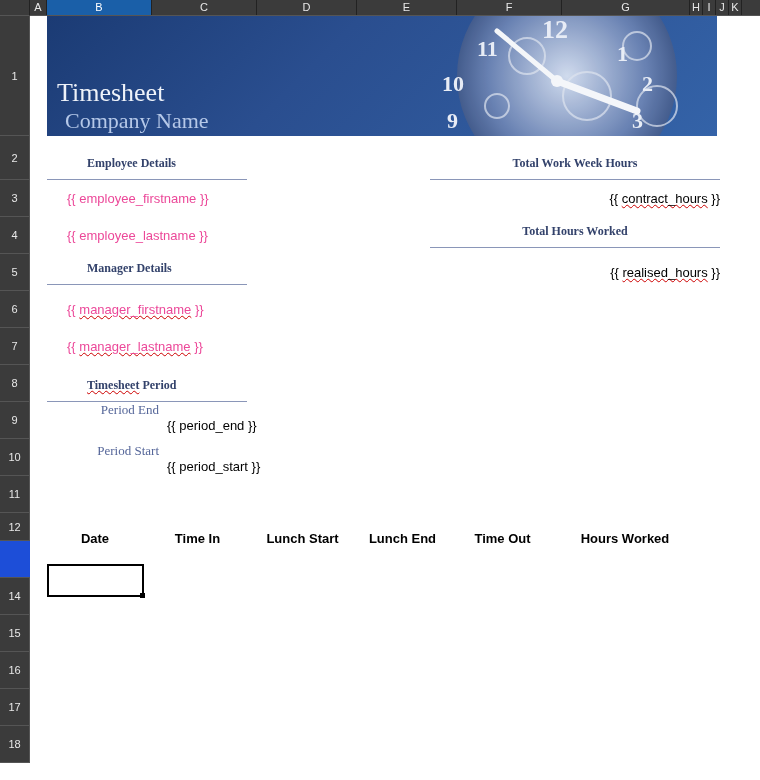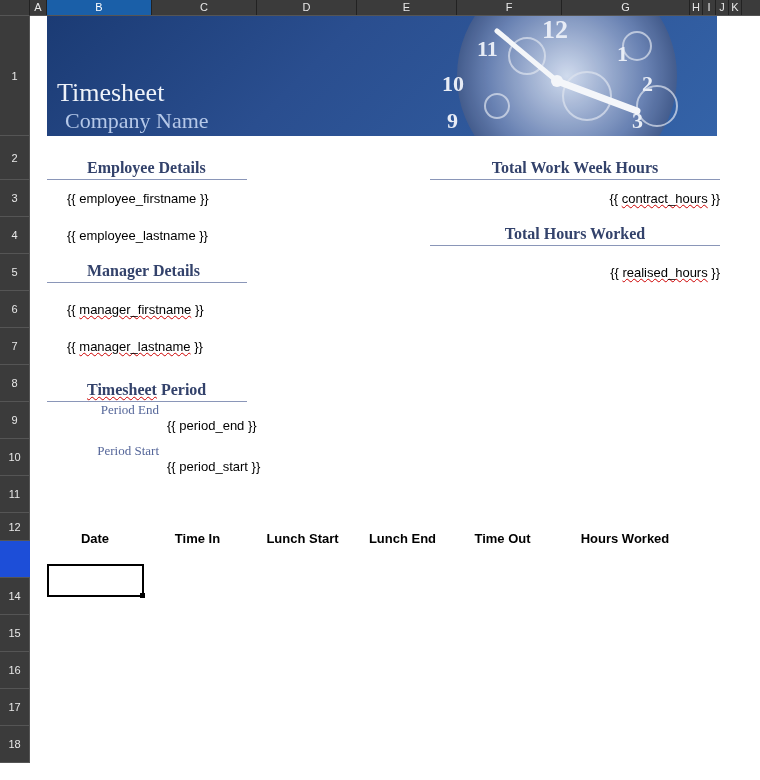--- a/index.html
+++ b/index.html
@@ -108,28 +108,28 @@
   
   .row {
     display: flex;
     align-items: center;
     padding-left: 17px;
   }
   .section-h {
     font-family: Georgia, serif;
     color: #33426b;
     font-weight: bold;
-    font-size: 16px;
+    font-size: 12px;
     border-bottom: 1px solid #8a96b8;
-    padding-bottom: 2px;
+    padding-bottom: 8px;
   }
   .left-col { width: 200px; padding-left: 40px; }
   .placeholder {
     font-size: 13px;
-    color: #000000;
+    color: #ec4899;
     padding-left: 20px;
   }
   .sp-under { text-decoration: underline wavy #c00; text-decoration-thickness:1px; }
   .right-sec { margin-left: auto; margin-right: 40px; width: 290px; }
   .right-val { margin-left: auto; margin-right: 40px; font-size: 13px; }
   .period-label {
     color:#556699; font-family: Georgia, serif; font-size:13px;
     width:100px; text-align:right; padding-right:4px;
   }
   

